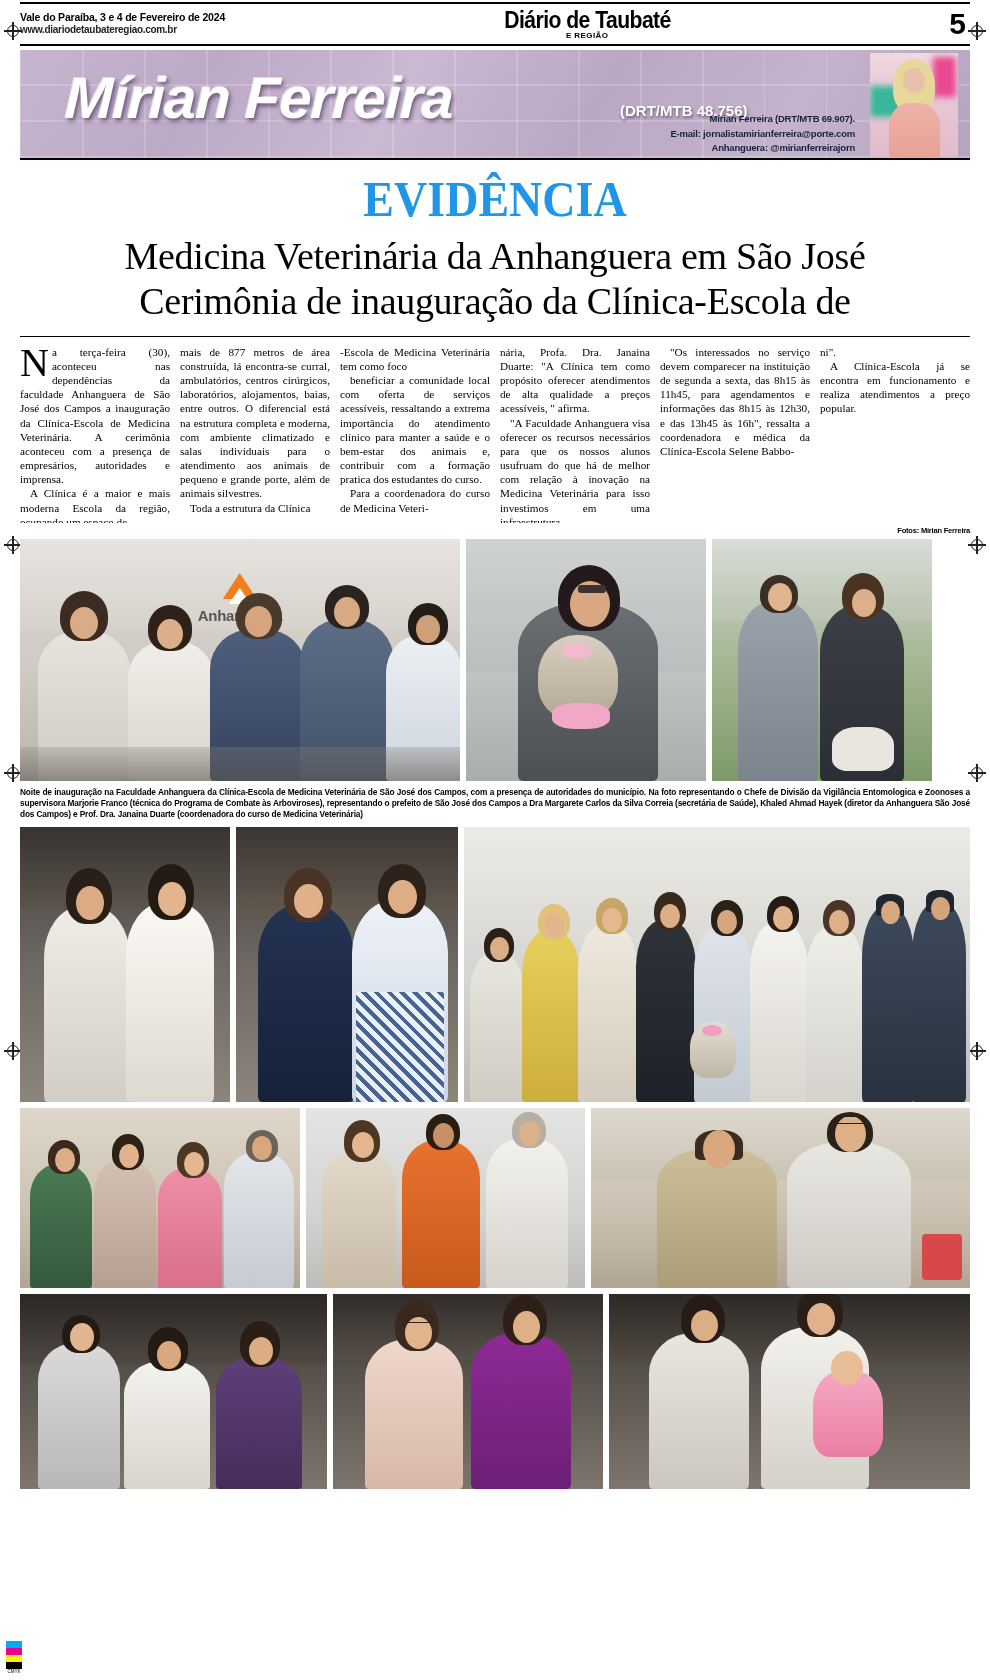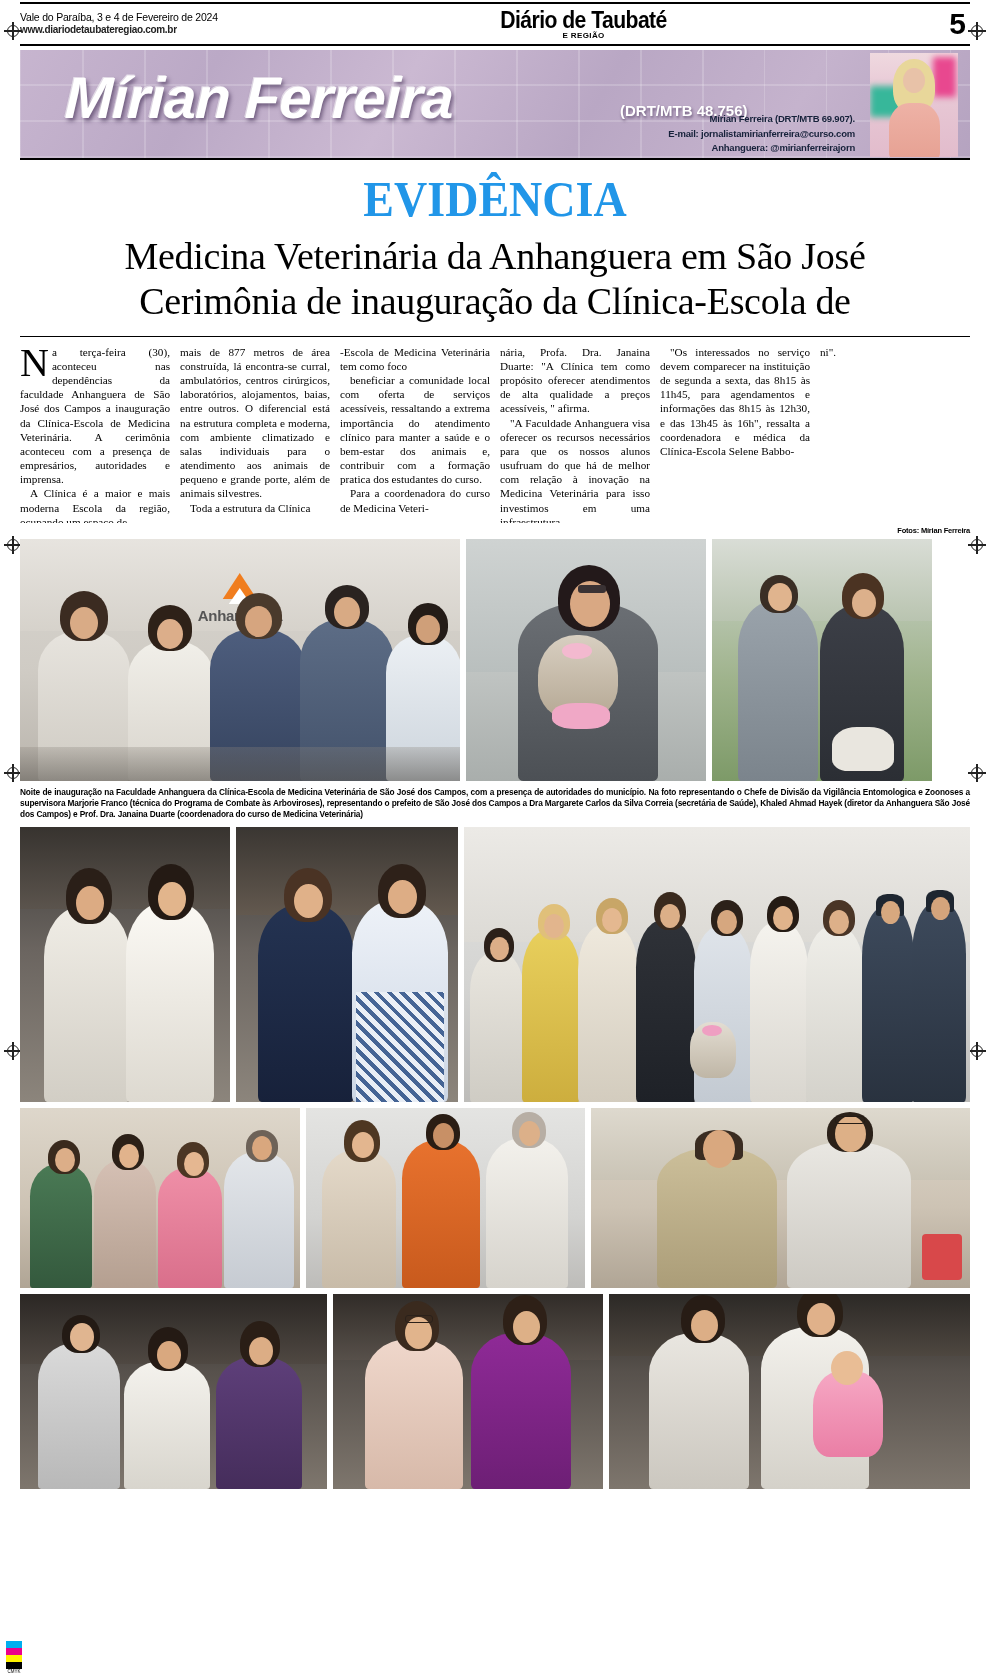--- a/index.html
+++ b/index.html
@@ -20,21 +20,21 @@
     position: relative;
     height: 46px;
     border-bottom: 2px solid #000;
     display:flex; align-items:flex-start; justify-content:space-between;
     padding-top: 5px;
   }
   .masthead:before {
     content:""; position:absolute; left:0; right:0; top:2px; height:2px; background:#000;
   }
   .mh-left { font-family:"Liberation Sans", sans-serif; line-height:1.25; padding-top:6px; }
-  .mh-left .l1 { font-size:10.5px; font-weight:normal; letter-spacing:-0.2px; }
+  .mh-left .l1 { font-size:10.5px; font-weight:bold; letter-spacing:-0.2px; }
   .mh-left .l2 { font-size:10px; font-weight:bold; color:#222; letter-spacing:-0.3px;}
   .mh-center { text-align:center; padding-top:2px; }
   .mh-center .title {
     font-family:"Liberation Sans", sans-serif;
     font-weight:bold; font-size:23px; letter-spacing:-0.6px;
     transform: scaleX(0.92); transform-origin:center;
   }
   .mh-center .sub {
     font-family:"Liberation Sans", sans-serif;
     font-weight:bold; font-size:8px; letter-spacing:0.4px; margin-top:-3px;
@@ -238,21 +238,21 @@
       <div class="sub">E REGIÃO</div>
     </div>
     <div class="mh-right">5</div>
   </div>
 
   <div class="banner">
     <div class="name">Mírian Ferreira</div>
     <div class="drt">(DRT/MTB 48.756)</div>
     <div class="contact">
       <div>Mírian Ferreira (DRT/MTB 69.907).</div>
-      <div>E-mail: jornalistamirianferreira@curso.com</div>
+      <div>E-mail: jornalistamirianferreira@porte.com</div>
       <div>Anhanguera: @mirianferreirajorn</div>
     </div>
     <div class="photo">
       <div class="teal"></div>
         <div class="mag"></div>
       <div class="hair"></div>
         <div class="face"></div>
         <div class="dress"></div>
     </div>
   </div>
@@ -280,20 +280,21 @@
     </div>
     <div class="col">
       <p class="first">nária, Profa. Dra. Janaina Duarte: "A Clínica tem como propósito oferecer atendimentos de alta qualidade a preços acessíveis, " afirma.</p>
       <p>"A Faculdade Anhanguera visa oferecer os recursos necessários para que os nossos alunos usufruam do que há de melhor com relação à inovação na Medicina Veterinária para isso investimos em uma infraestrutura</p>
     </div>
     <div class="col">
       <p>"Os interessados no serviço devem comparecer na instituição de segunda a sexta, das 8h15 às 11h45, para agendamentos e informações das 8h15 às 12h30, e das 13h45 às 16h", ressalta a coordenadora e médica da Clínica-Escola Selene Babbo-</p>
     </div>
     <div class="col">
       <p class="first">ni".</p>
+      <p>A Clínica-Escola já se encontra em funcionamento e realiza atendimentos a preço popular.</p>
     </div>
   </div>
 
   <div class="credit">Fotos: Mírian Ferreira</div>
 
   <div class="photo-grid">
 
     <div class="row">
       <div class="ph scene-indoor" style="width:440px;height:242px;">
         <div style="position:absolute;left:0;top:0;right:0;height:38%;background:linear-gradient(180deg,#e7e4df,#d6d2cb);"></div>

